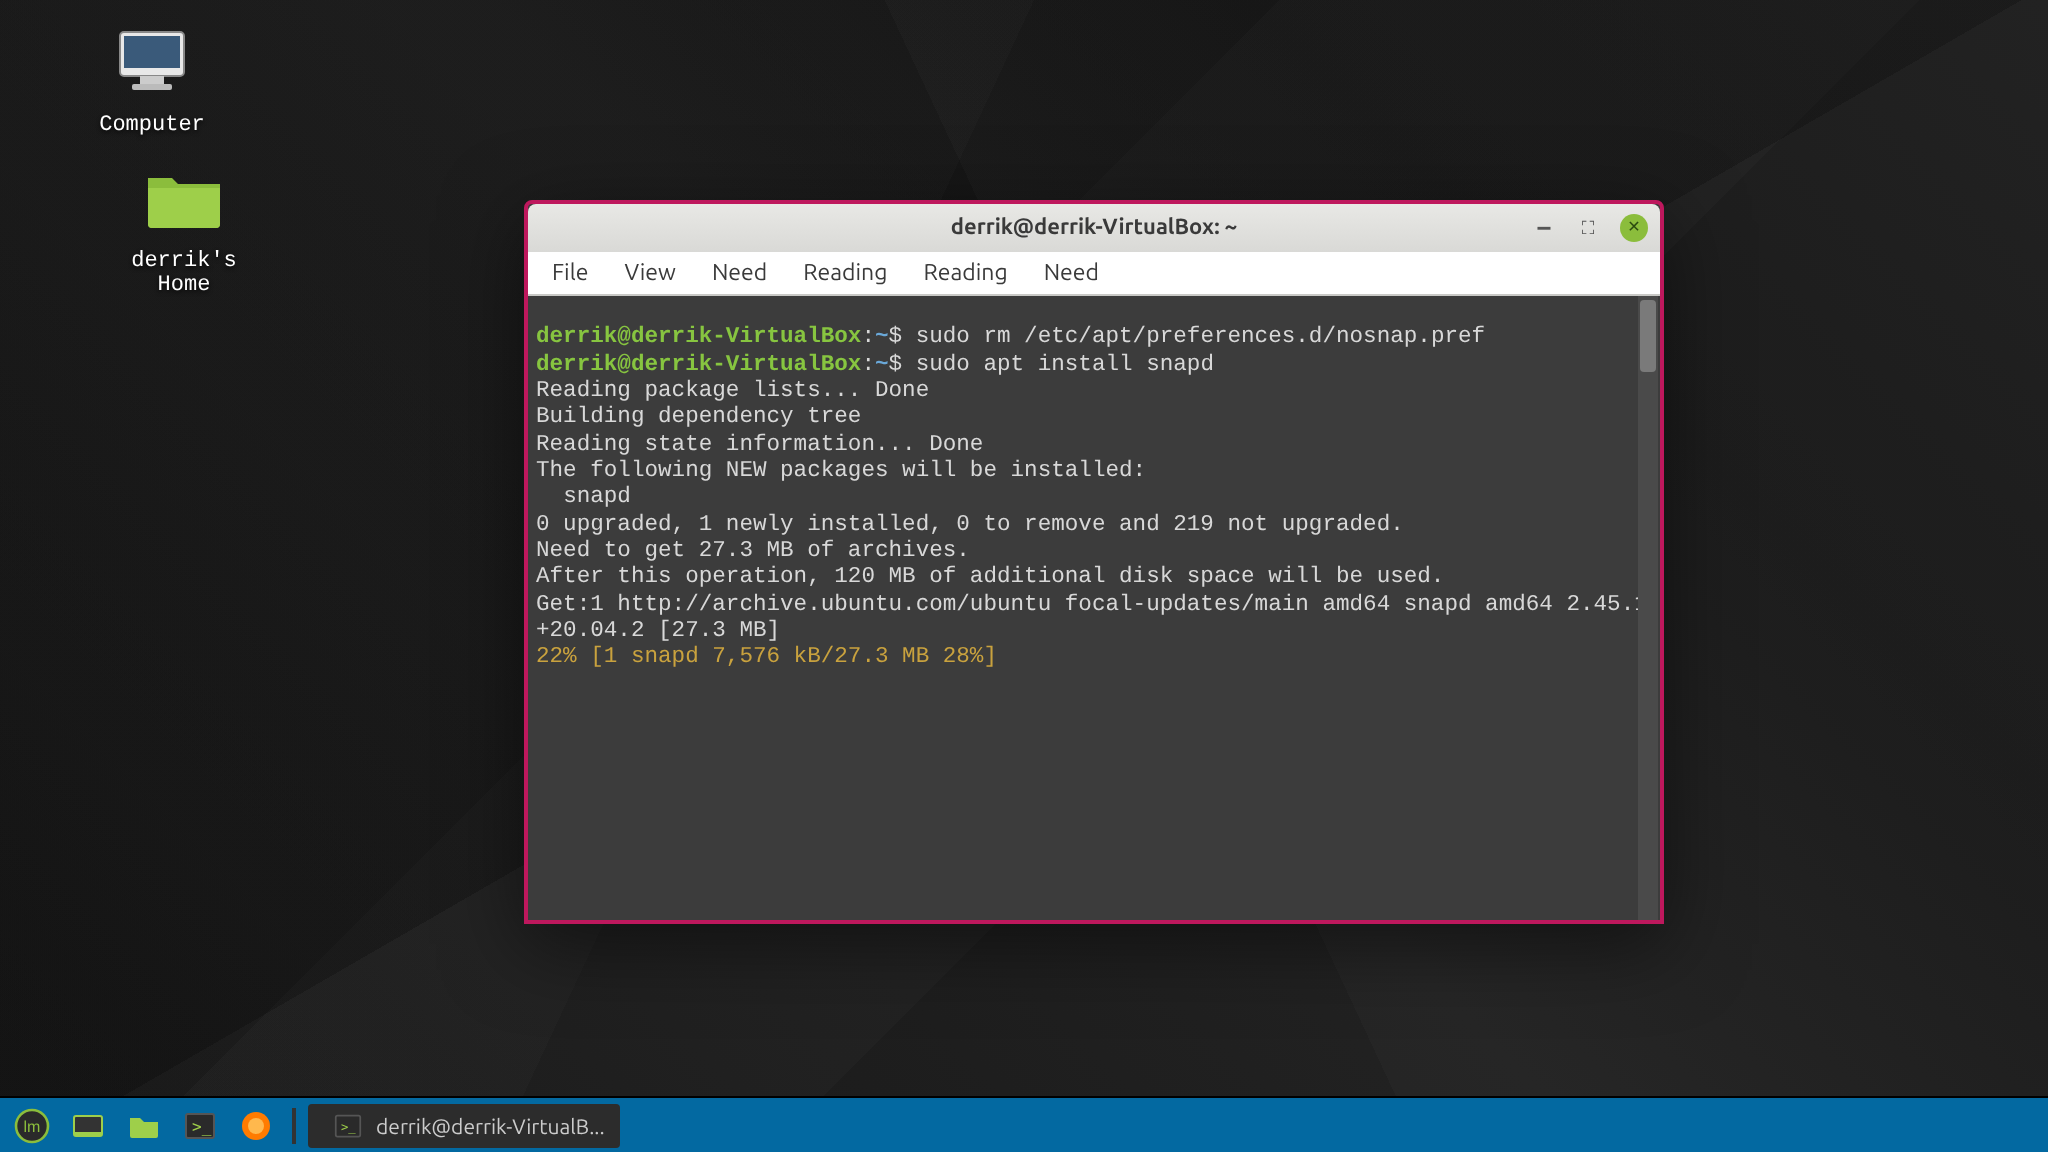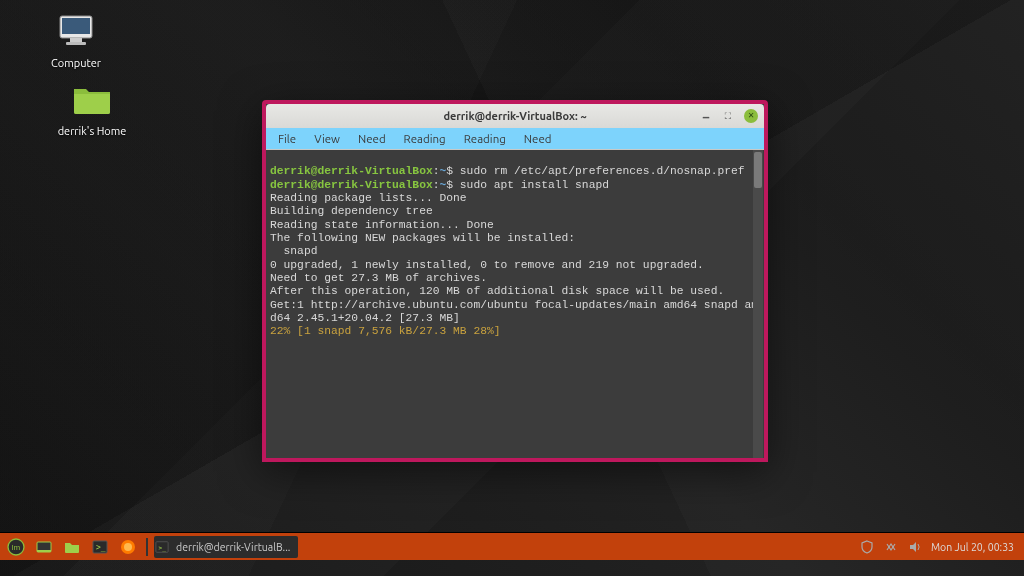--- a/index.html
+++ b/index.html
@@ -33,29 +33,30 @@
   }
   .desktop-icon .icon-box {
     width: 44px; height: 40px; margin: 0 auto 4px;
     display:flex; align-items:center; justify-content:center;
   }
   .computer-icon .icon-box svg { width: 40px; height: 36px; }
   .folder-icon .icon-box svg { width: 40px; height: 34px; }
   .icon-label {
     text-shadow: 0 1px 2px rgba(0,0,0,0.8);
     padding: 1px 3px;
+    font-family: Liberation Mono, monospace;
   }
 
   
   .window {
     position: absolute;
     left: 262px; top: 100px;
-    width: 506px; height: 362px;
+    width: 570px; height: 362px;
     background: #3c3c3c;
-    border: 4px solid #be185d;
+    border: 2px solid #be185d;
     border-radius: 4px 4px 0 0;
     box-shadow: 0 10px 40px rgba(0,0,0,0.5);
     display:flex; flex-direction: column;
   }
   .titlebar {
     height: 24px;
     background: linear-gradient(#e8e8e5, #d9d9d6);
     border-radius: 4px 4px 0 0;
     display:flex; align-items:center;
     padding: 0 6px;
@@ -70,21 +71,21 @@
     margin-left:auto; display:flex; gap:10px; align-items:center; position:relative; z-index:2;
   }
   .wc { width:12px; height:12px; display:flex; align-items:center; justify-content:center; cursor:pointer; color:#555; }
   .wc.close { width:14px; height:14px; border-radius:50%; background:#8bbd3c; color:#2a4a10; font-weight:bold; font-size:10px; line-height:1; }
   .wc.close::before { content:"✕"; font-size:8px; }
   .wc.min::before { content:"–"; font-size:13px; font-weight:bold; }
   .wc.max::before { content:"⛶"; font-size:9px; }
 
   .menubar {
     height: 22px;
-    background: #7dd3fc;
+    background: #ffffff;
     border-bottom: 1px solid #c9c9c6;
     display:flex; align-items:center;
     padding: 0 4px;
     font-size: 11.5px;
     color: #3a3a3a;
     gap: 2px;
   }
   .menu-item { padding: 2px 8px; cursor:pointer; border-radius:2px; }
 
   .term {
@@ -108,36 +109,36 @@
     position:absolute; left:1px; right:1px; top:2px; height:36px;
     background:#7a7a7a; border-radius:2px;
   }
   .prompt-user { color:#87c540; font-weight:bold; }
   .prompt-path { color:#6aa8d8; font-weight:bold; }
   .prompt-cmd { color:#d8d8d8; }
   .progress-line { color:#c9a23e; }
 
   
   .taskbar {
-    position:absolute; left:0; right:0; bottom:16px; height:28px;
-    background:#c2410c;
+    position:absolute; left:0; right:0; bottom:0; height:28px;
+    background:#0369a1;
     border-top:1px solid #000;
     display:flex; align-items:center;
     padding: 0 4px;
     gap:4px;
     color:#ddd;
     font-size:11px;
   }
   .tb-btn {
     width:24px; height:22px; display:flex; align-items:center; justify-content:center;
     border-radius:2px; cursor:pointer;
   }
   .task-item {
     display:flex; align-items:center; gap:6px;
-    background:#2c2c2c; height:22px; padding:0 8px 0 0;
+    background:#2c2c2c; height:22px; padding:0 8px 0 12px;
     border-radius:2px; max-width:160px; cursor:pointer;
   }
   .task-item .task-icon { width:16px; height:16px; display:flex; align-items:center; justify-content:center; }
   .task-label { white-space:nowrap; overflow:hidden; text-overflow:ellipsis; font-size:10.5px; color:#ccc; }
   .spacer { flex:1; }
   .tray { display:flex; align-items:center; gap:8px; padding-right:6px; }
   .tray-icon { width:16px; height:16px; display:flex; align-items:center; justify-content:center; cursor:pointer; color:#bbb; }
   .clock { font-size:10.5px; color:#ddd; }
 
   svg { display:block; }
@@ -237,33 +238,13 @@
   <div class="task-item">
     <div class="task-icon">
       <svg width="14" height="14" viewBox="0 0 16 16">
           <rect x="1" y="2" width="14" height="12" rx="1" fill="#2a2a2a" stroke="#555"></rect>
           <text x="4" y="11" fill="#9ecf4a" font-size="7" font-family="monospace">&gt;_</text>
         </svg>
     </div>
     <div class="task-label">derrik@derrik-VirtualB...</div>
   </div>
   <div class="spacer"></div>
-  <div class="tray">
-    <div class="tray-icon">
-      <svg width="14" height="14" viewBox="0 0 14 14">
-          <path d="M7 1l5 2v4c0 3-2 5-5 6-3-1-5-3-5-6V3z" fill="none" stroke="#aaa" stroke-width="1.2"></path>
-        </svg>
-    </div>
-    <div class="tray-icon">
-      <svg width="14" height="14" viewBox="0 0 14 14">
-          <path d="M3 10l4-6 4 6" fill="none" stroke="#aaa" stroke-width="1.2"></path>
-          <path d="M3 4l4 6 4-6" fill="none" stroke="#aaa" stroke-width="1.2"></path>
-        </svg>
-    </div>
-    <div class="tray-icon">
-      <svg width="14" height="14" viewBox="0 0 14 14">
-          <path d="M2 5h3l3-3v10l-3-3H2z" fill="#aaa"></path>
-          <path d="M10 4a5 5 0 0 1 0 6" fill="none" stroke="#aaa" stroke-width="1"></path>
-        </svg>
-    </div>
-    <div class="clock">Mon Jul 20, 00:33</div>
-  </div>
 </div>
 
 </body></html>

